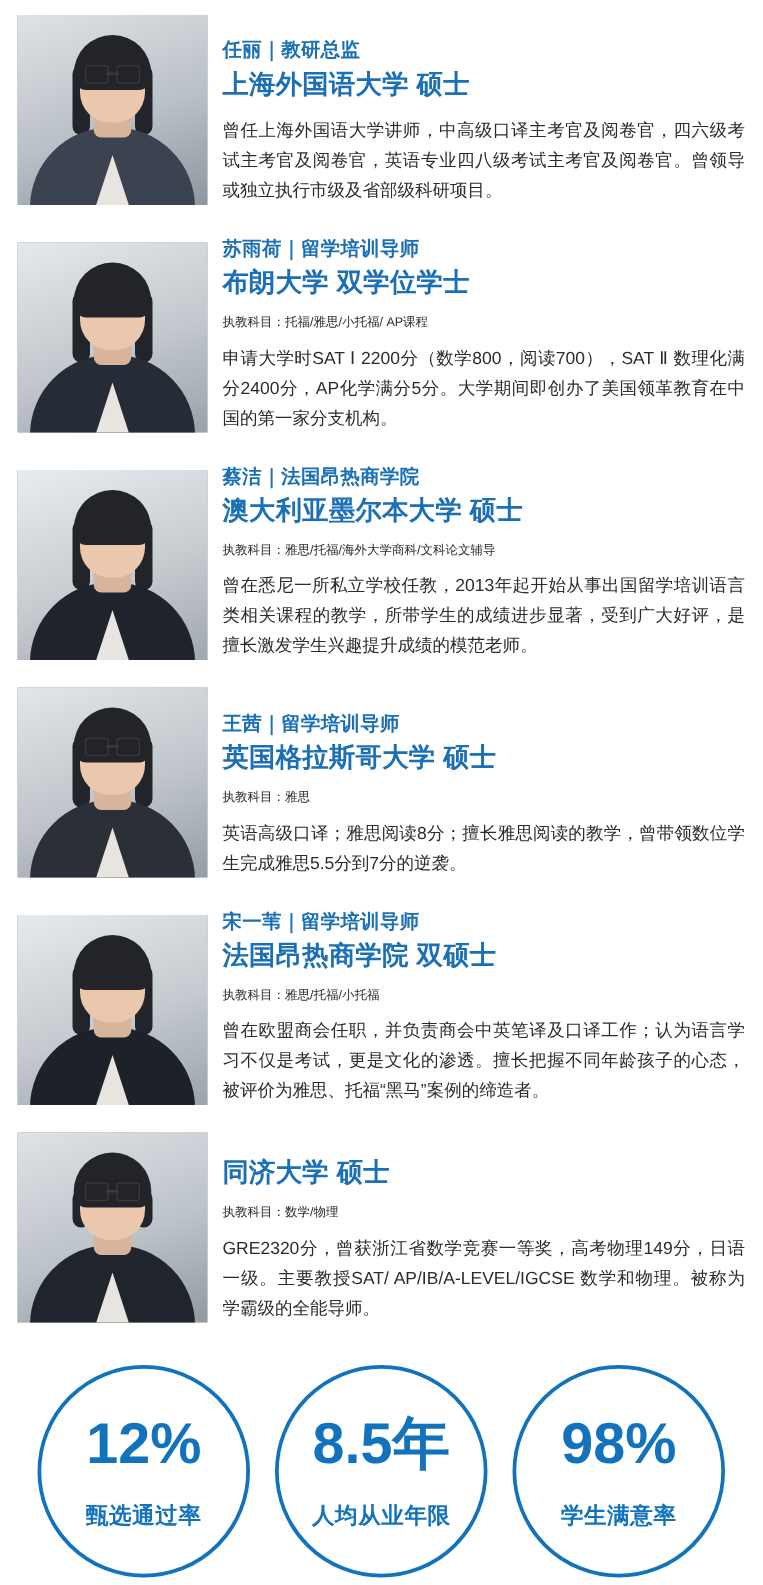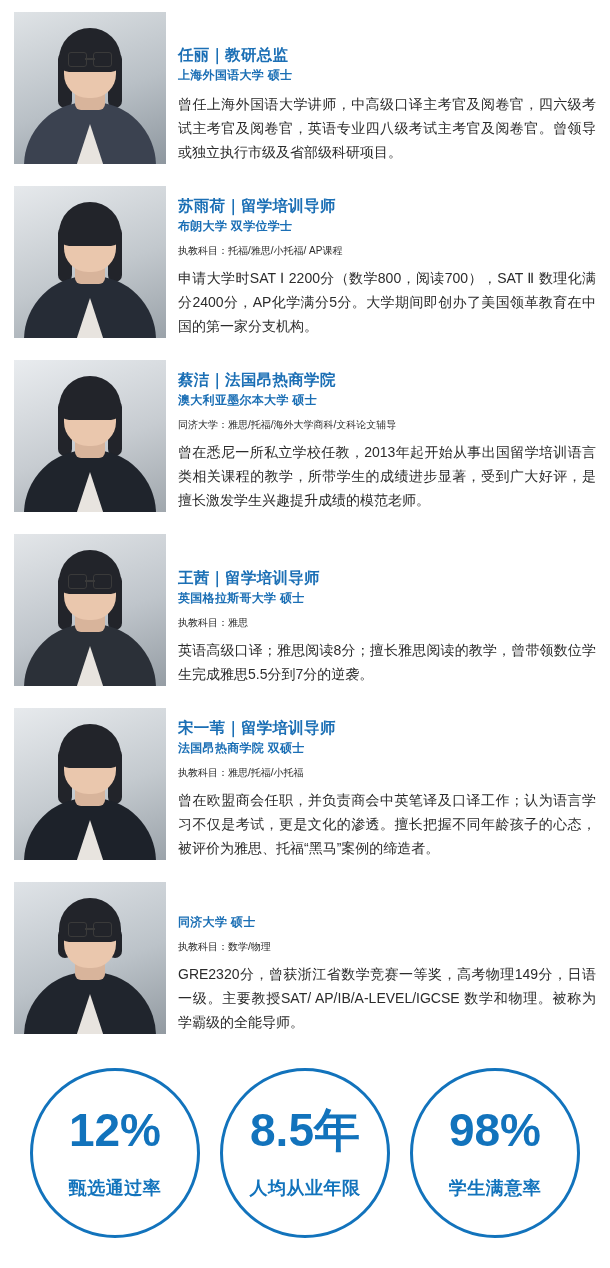--- a/index.html
+++ b/index.html
@@ -41,21 +41,21 @@
   .name-line {
     color: #1b6fb5;
     font-weight: bold;
     font-size: 15.5px;
     line-height: 1.5;
     letter-spacing: .3px;
   }
   .school-line {
     color: #1b6fb5;
     font-weight: bold;
-    font-size: 12px;
+    font-size: 21px;
     line-height: 1.55;
     letter-spacing: .3px;
     margin-bottom: 7px;
   }
   .subject-line {
     color: #2b2b2b;
     font-size: 10px;
     line-height: 1.6;
     margin-bottom: 7px;
   }
@@ -260,21 +260,21 @@
         <div class="body-shape"></div>
         <div class="collar"></div>
         <div class="neck"></div>
         <div class="head"></div>
         <div class="hair"></div>
       </div>
     </div>
     <div class="info">
       <div class="name-line">蔡洁｜法国昂热商学院</div>
       <div class="school-line">澳大利亚墨尔本大学 硕士</div>
-      <div class="subject-line">同济大学：雅思/托福/海外大学商科/文科论文辅导</div>
+      <div class="subject-line">执教科目：雅思/托福/海外大学商科/文科论文辅导</div>
       <div class="desc">曾在悉尼一所私立学校任教，2013年起开始从事出国留学培训语言类相关课程的教学，所带学生的成绩进步显著，受到广大好评，是擅长激发学生兴趣提升成绩的模范老师。</div>
     </div>
   </div>
 
   <div class="teacher">
     <div class="photo-wrap">
       <div class="photo p4">
         <div class="bg-grad"></div>
         <div class="hair-side-l"></div>
           <div class="hair-side-r"></div>

